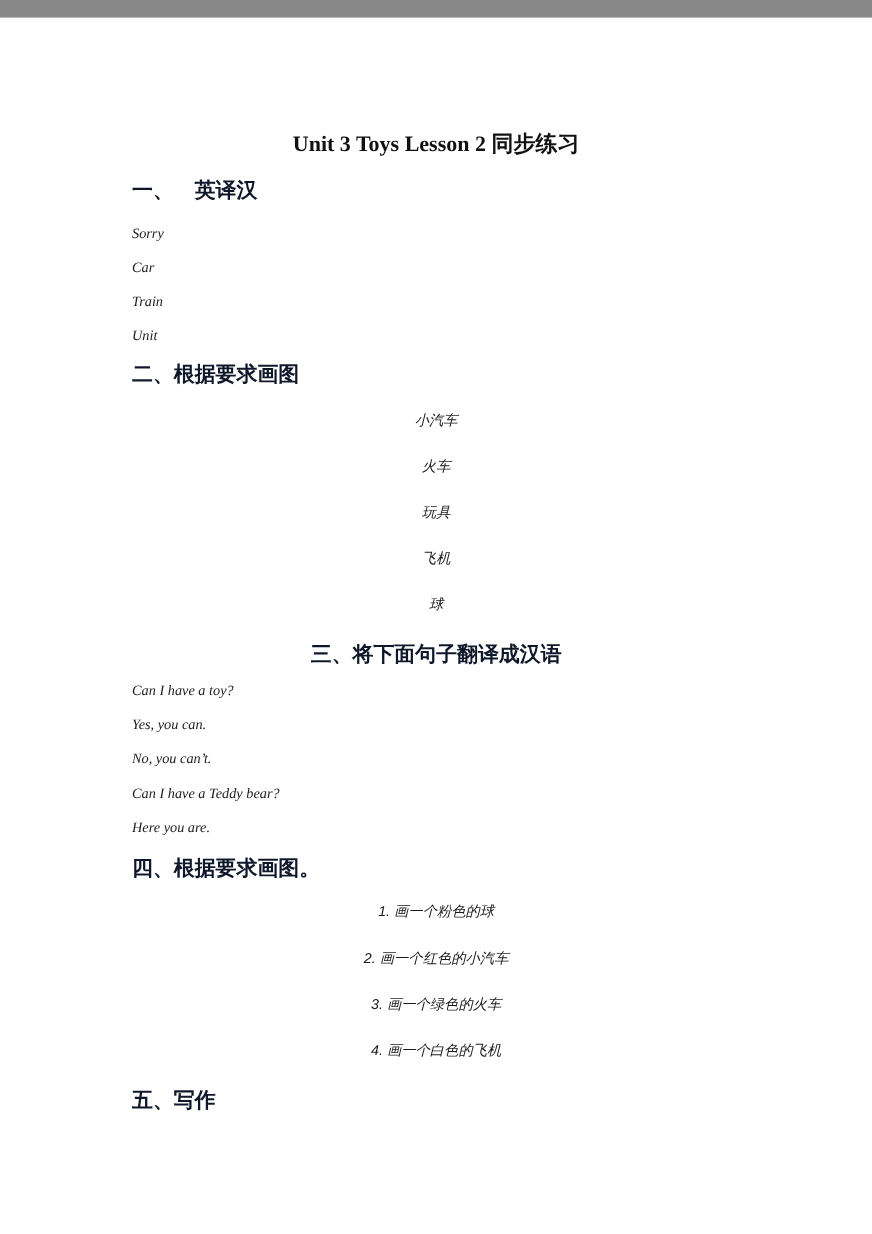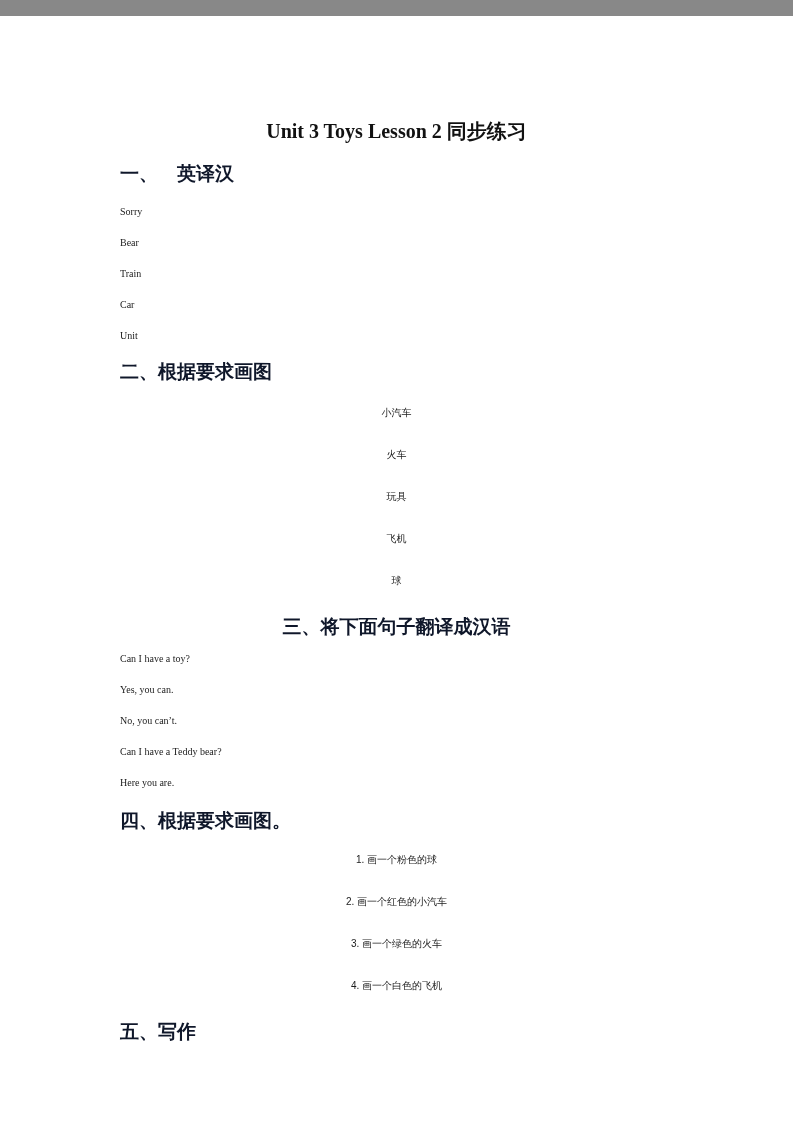--- a/index.html
+++ b/index.html
@@ -35,45 +35,45 @@
     line-height: 24px;
     color: #0f172a;
   }
   .sec-heading.h1 { margin-top: 0; margin-bottom: 18px; }
   .sec-heading.h2 { margin-top: 16px; margin-bottom: 21px; }
   .sec-heading.h3 { margin-top: 23px; margin-bottom: 12px; text-align: center; }
   .sec-heading.h4 { margin-top: 18px; margin-bottom: 19px; }
   .sec-heading.h5 { margin-top: 24px; margin-bottom: 0; }
   .item {
     margin: 0;
-    font-size: 10px;
+    font-size: 13px;
     line-height: 16px;
+    font-style: italic;
   }
   .en-item {
     font-family: "Liberation Serif", "DejaVu Serif", serif;
     margin-bottom: 15px;
   }
   .zh-item {
     font-family: "Liberation Sans", "DejaVu Sans", sans-serif;
     margin-bottom: 26px;
     text-align: center;
   }
 </style>
 </head>
 <body>
 
 <div class="page">
 
   <h1 class="doc-title">Unit 3 Toys Lesson 2 同步练习</h1>
 
   <h2 class="sec-heading h1">一、　英译汉</h2>
   <p class="item en-item">Sorry</p>
-  <p class="item en-item">Bear</p>
+  <p class="item en-item">Car</p>
   <p class="item en-item">Train</p>
-  <p class="item en-item">Car</p>
   <p class="item en-item">Unit</p>
 
   <h2 class="sec-heading h2">二、根据要求画图</h2>
   <p class="item zh-item">小汽车</p>
   <p class="item zh-item">火车</p>
   <p class="item zh-item">玩具</p>
   <p class="item zh-item">飞机</p>
   <p class="item zh-item">球</p>
 
   <h2 class="sec-heading h3">三、将下面句子翻译成汉语</h2>

